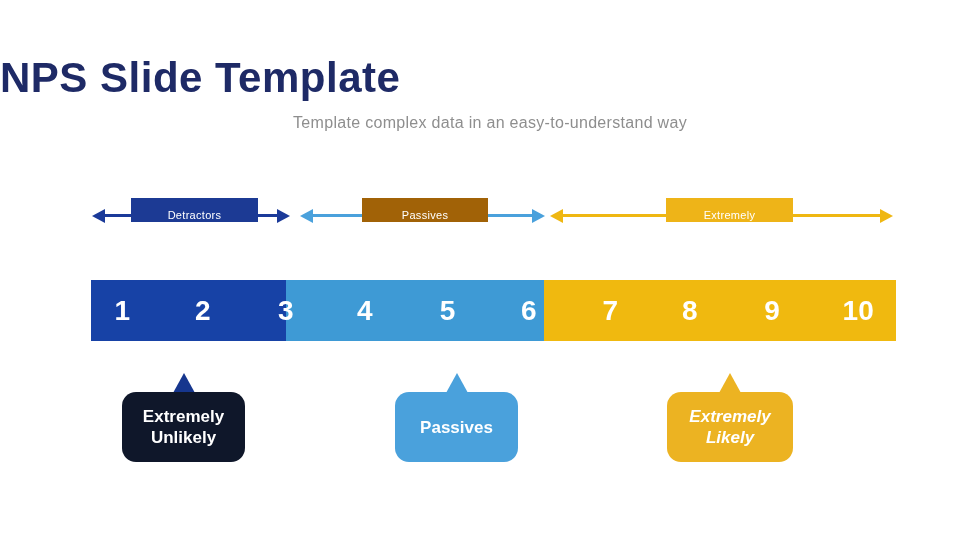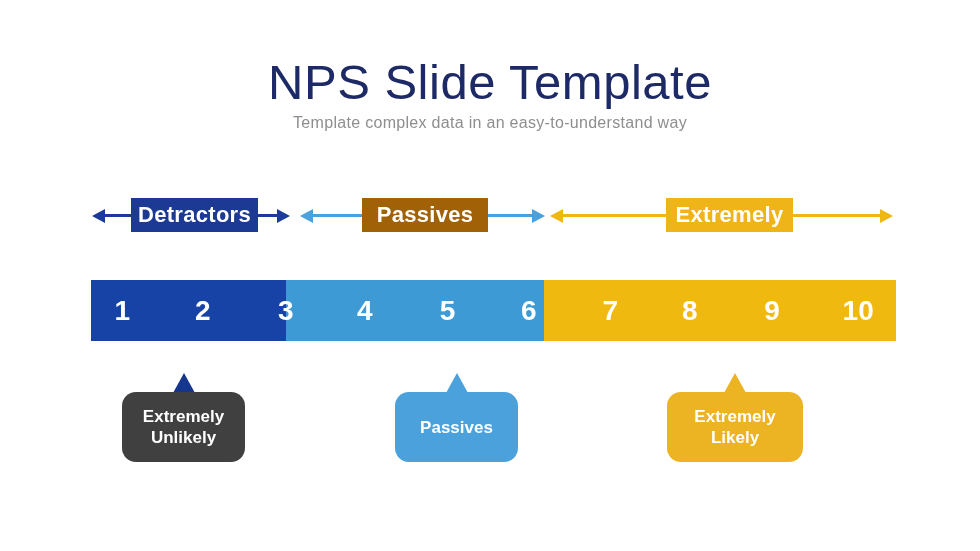--- a/index.html
+++ b/index.html
@@ -2,36 +2,36 @@
 <html><head>
 <meta charset="utf-8">
 <style>
   html,body{margin:0;padding:0;background:#ffffff;}
   .slide{
     position:relative;width:980px;height:551px;background:#ffffff;overflow:hidden;
     font-family:"Liberation Sans", sans-serif;
   }
   
   .title{
-    position:absolute;top:54px;left:0;width:100%;text-align:center;
-    font-size:49px;font-weight:normal;color:#1E2A66;letter-spacing:0.5px;margin:0;
+    position:absolute;top:54px;left:0;width:100%;text-align:left;
+    font-size:42px;font-weight:bold;color:#1E2A66;letter-spacing:0.5px;margin:0;
   }
   .subtitle{
     position:absolute;top:114px;left:0;width:100%;text-align:center;
     font-size:16px;color:#8E8E8E;letter-spacing:0.3px;margin:0;
   }
   
   .arrow-group{position:absolute;top:198px;height:34px;}
   .hline{position:absolute;top:16px;left:4px;right:4px;height:3px;}
   .ah{position:absolute;top:11px;width:0;height:0;border-top:7px solid transparent;border-bottom:7px solid transparent;}
   .ah.left{left:0;}
   .ah.right{right:0;}
   .seg-label{
-    position:absolute;top:0;height:34px;line-height:34px;text-align:center;
-    color:#ffffff;font-size:22px;font-weight:bold;letter-spacing:0.3px;
+    position:absolute;top:0;height:24px;line-height:34px;text-align:center;
+    color:#ffffff;font-size:11px;font-weight:normal;letter-spacing:0.3px;
   }
   .g-detractors{left:92px;width:198px;}
   .g-detractors .hline{background:#1B3A99;}
   .g-detractors .ah.left{border-right:13px solid #1B3A99;}
   .g-detractors .ah.right{border-left:13px solid #1B3A99;}
   .g-detractors .seg-label{left:39px;width:127px;background:#1C3A94;}
   .g-passives{left:300px;width:245px;}
   .g-passives .hline{background:#4AA1DC;}
   .g-passives .ah.left{border-right:13px solid #4AA1DC;}
   .g-passives .ah.right{border-left:13px solid #4AA1DC;}
@@ -57,25 +57,25 @@
     position:absolute;top:0;left:50%;transform:translateX(-50%);
     width:0;height:0;border-left:11px solid transparent;border-right:11px solid transparent;
   }
   .bubble{
     position:absolute;top:19px;left:0;right:0;bottom:0;border-radius:14px;
     display:flex;align-items:center;justify-content:center;text-align:center;
     color:#ffffff;font-size:17px;font-weight:bold;line-height:21px;padding:0 8px;box-sizing:border-box;
   }
   .c-unlikely{left:122px;width:123px;}
   .c-unlikely .tail{border-bottom:20px solid #16368E;}
-  .c-unlikely .bubble{background:#404040;}
+  .c-unlikely .bubble{background:#0f172a;}
   .c-neutral{left:395px;width:123px;}
   .c-neutral .tail{border-bottom:20px solid #4AA1DC;}
   .c-neutral .bubble{background:#4AA1DC;}
-  .c-likely{left:667px;width:136px;}
+  .c-likely{left:667px;width:126px;font-style:italic;}
   .c-likely .tail{border-bottom:20px solid #ECB322;}
   .c-likely .bubble{background:#ECB322;}
 </style>
 </head>
 <body>
 
 <div class="slide">
 
   <h1 class="title">NPS Slide Template</h1>
   <p class="subtitle">Template complex data in an easy-to-understand way</p>

